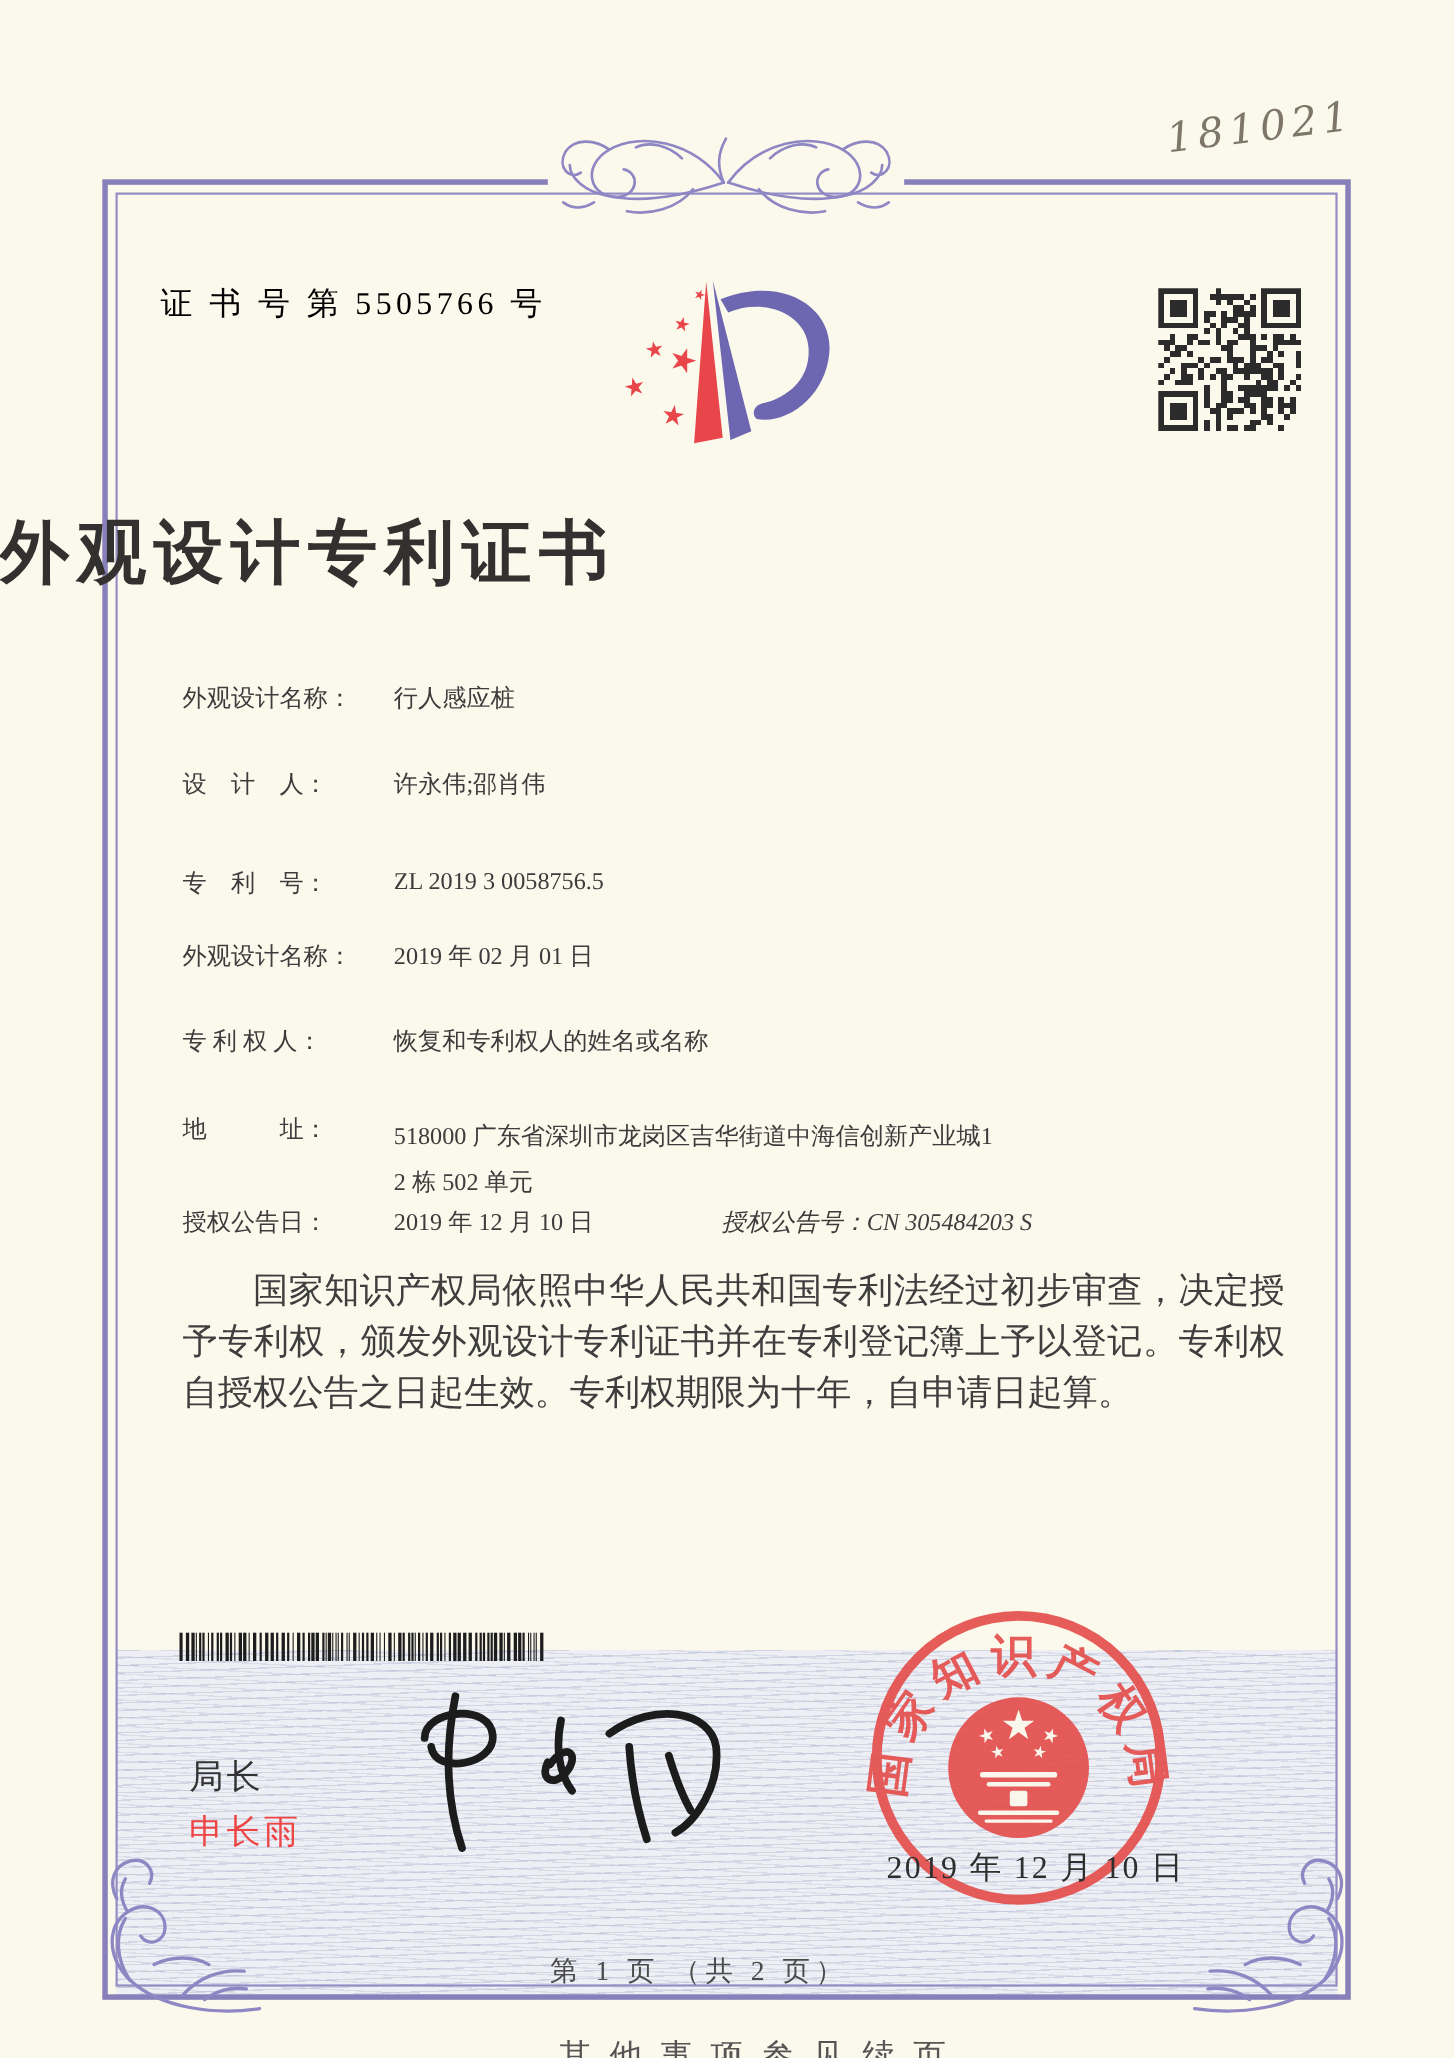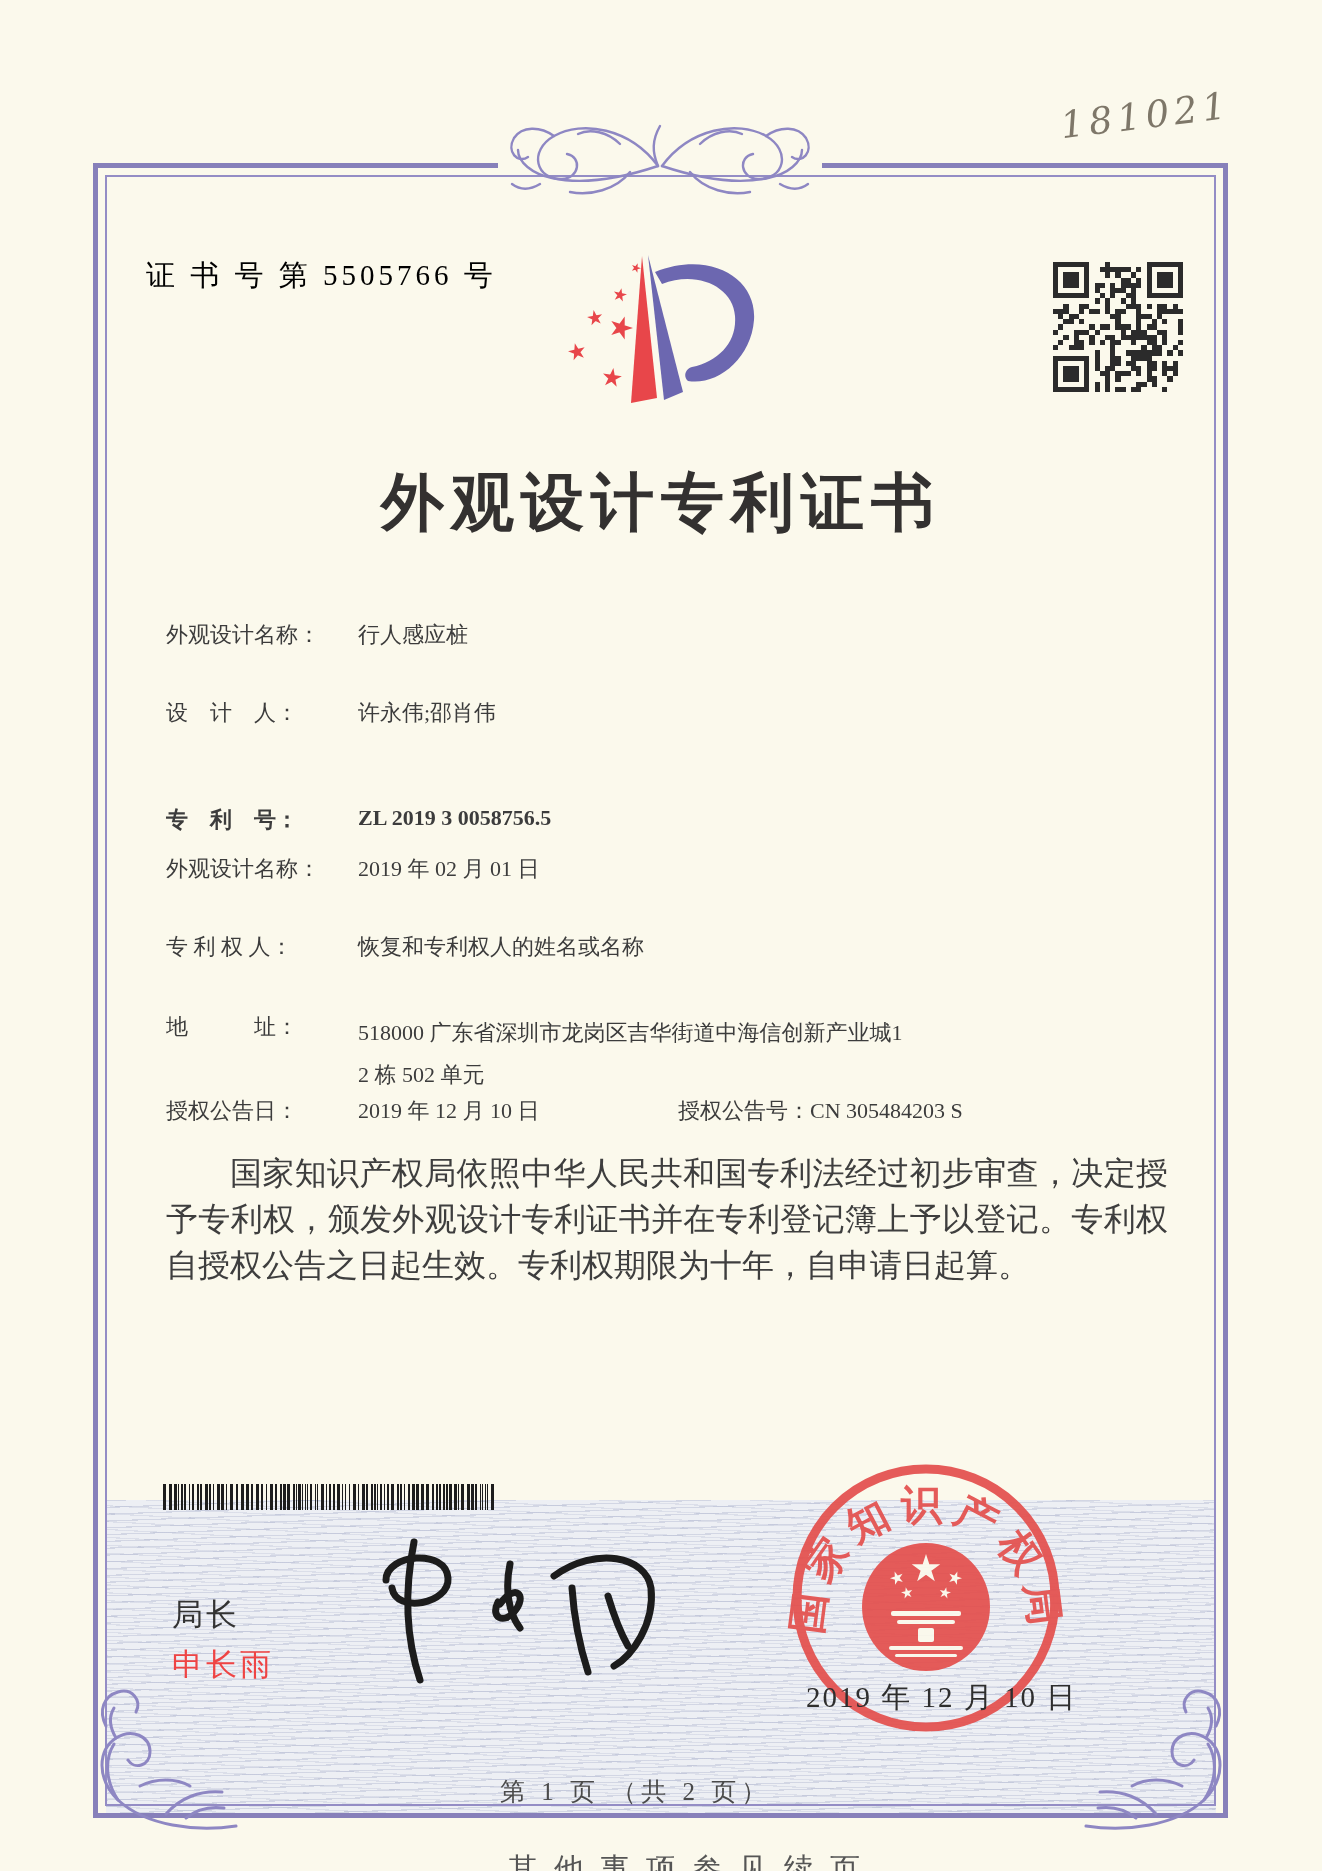--- a/index.html
+++ b/index.html
@@ -30,30 +30,30 @@
 
   .handwritten{
     left:1060px;top:94px;font-size:37px;font-style:italic;color:#7e7769;
     transform:rotate(-7deg);letter-spacing:5px;font-family:"DejaVu Serif",serif;
   }
 
   .certno{left:146px;top:256px;font-size:29px;letter-spacing:4px;color:#000000;}
 
   .qr{left:1053px;top:262px;width:130px;height:130px;background:#fbf9ec;}
 
-  .title{left:0;right:0;top:460px;text-align:center;font-size:63px;font-weight:600;
+  .title{left:0;right:0;top:460px;text-align:left;font-size:63px;font-weight:600;
          letter-spacing:7px;color:#333130;}
 
   .row{left:166px;width:1010px;font-size:22px;color:#3c3c3c;white-space:nowrap;}
   .row .lbl{display:inline-block;width:192px;vertical-align:top;}
   .row .val{display:inline-block;vertical-align:top;}
-  .r1{top:620px;} .r2{top:698px;} .r3{top:805px;font-weight:bold;} .r4{top:854px;} .r5{top:932px;}
+  .r1{top:620px;} .r2{top:698px;} .r3{top:788px;} .r4{top:854px;} .r5{top:932px;}
   .r6{top:1012px;} .r6 .val div{line-height:42px;}
   .r7{top:1096px;}
-  .grant-right{position:absolute;left:512px;top:0;white-space:nowrap;}
+  .grant-right{position:absolute;left:490px;top:0;white-space:nowrap;font-style:italic;}
   .grant-right .lbl2{display:inline-block;}
 
   .paras{left:166px;top:1150px;width:1002px;font-size:32px;line-height:46px;color:#3e3e3e;}
   .paras p{margin:0;text-indent:2em;text-align:justify;}
   .paras p + p{margin-top:2px;}
 
   .barcode{left:163px;top:1484px;}
 
   .signer-role{left:172px;top:1594px;font-size:31px;letter-spacing:3px;color:#333;}
   .signer-name{left:172px;top:1644px;font-size:31px;letter-spacing:3px;color:#ef4444;}

